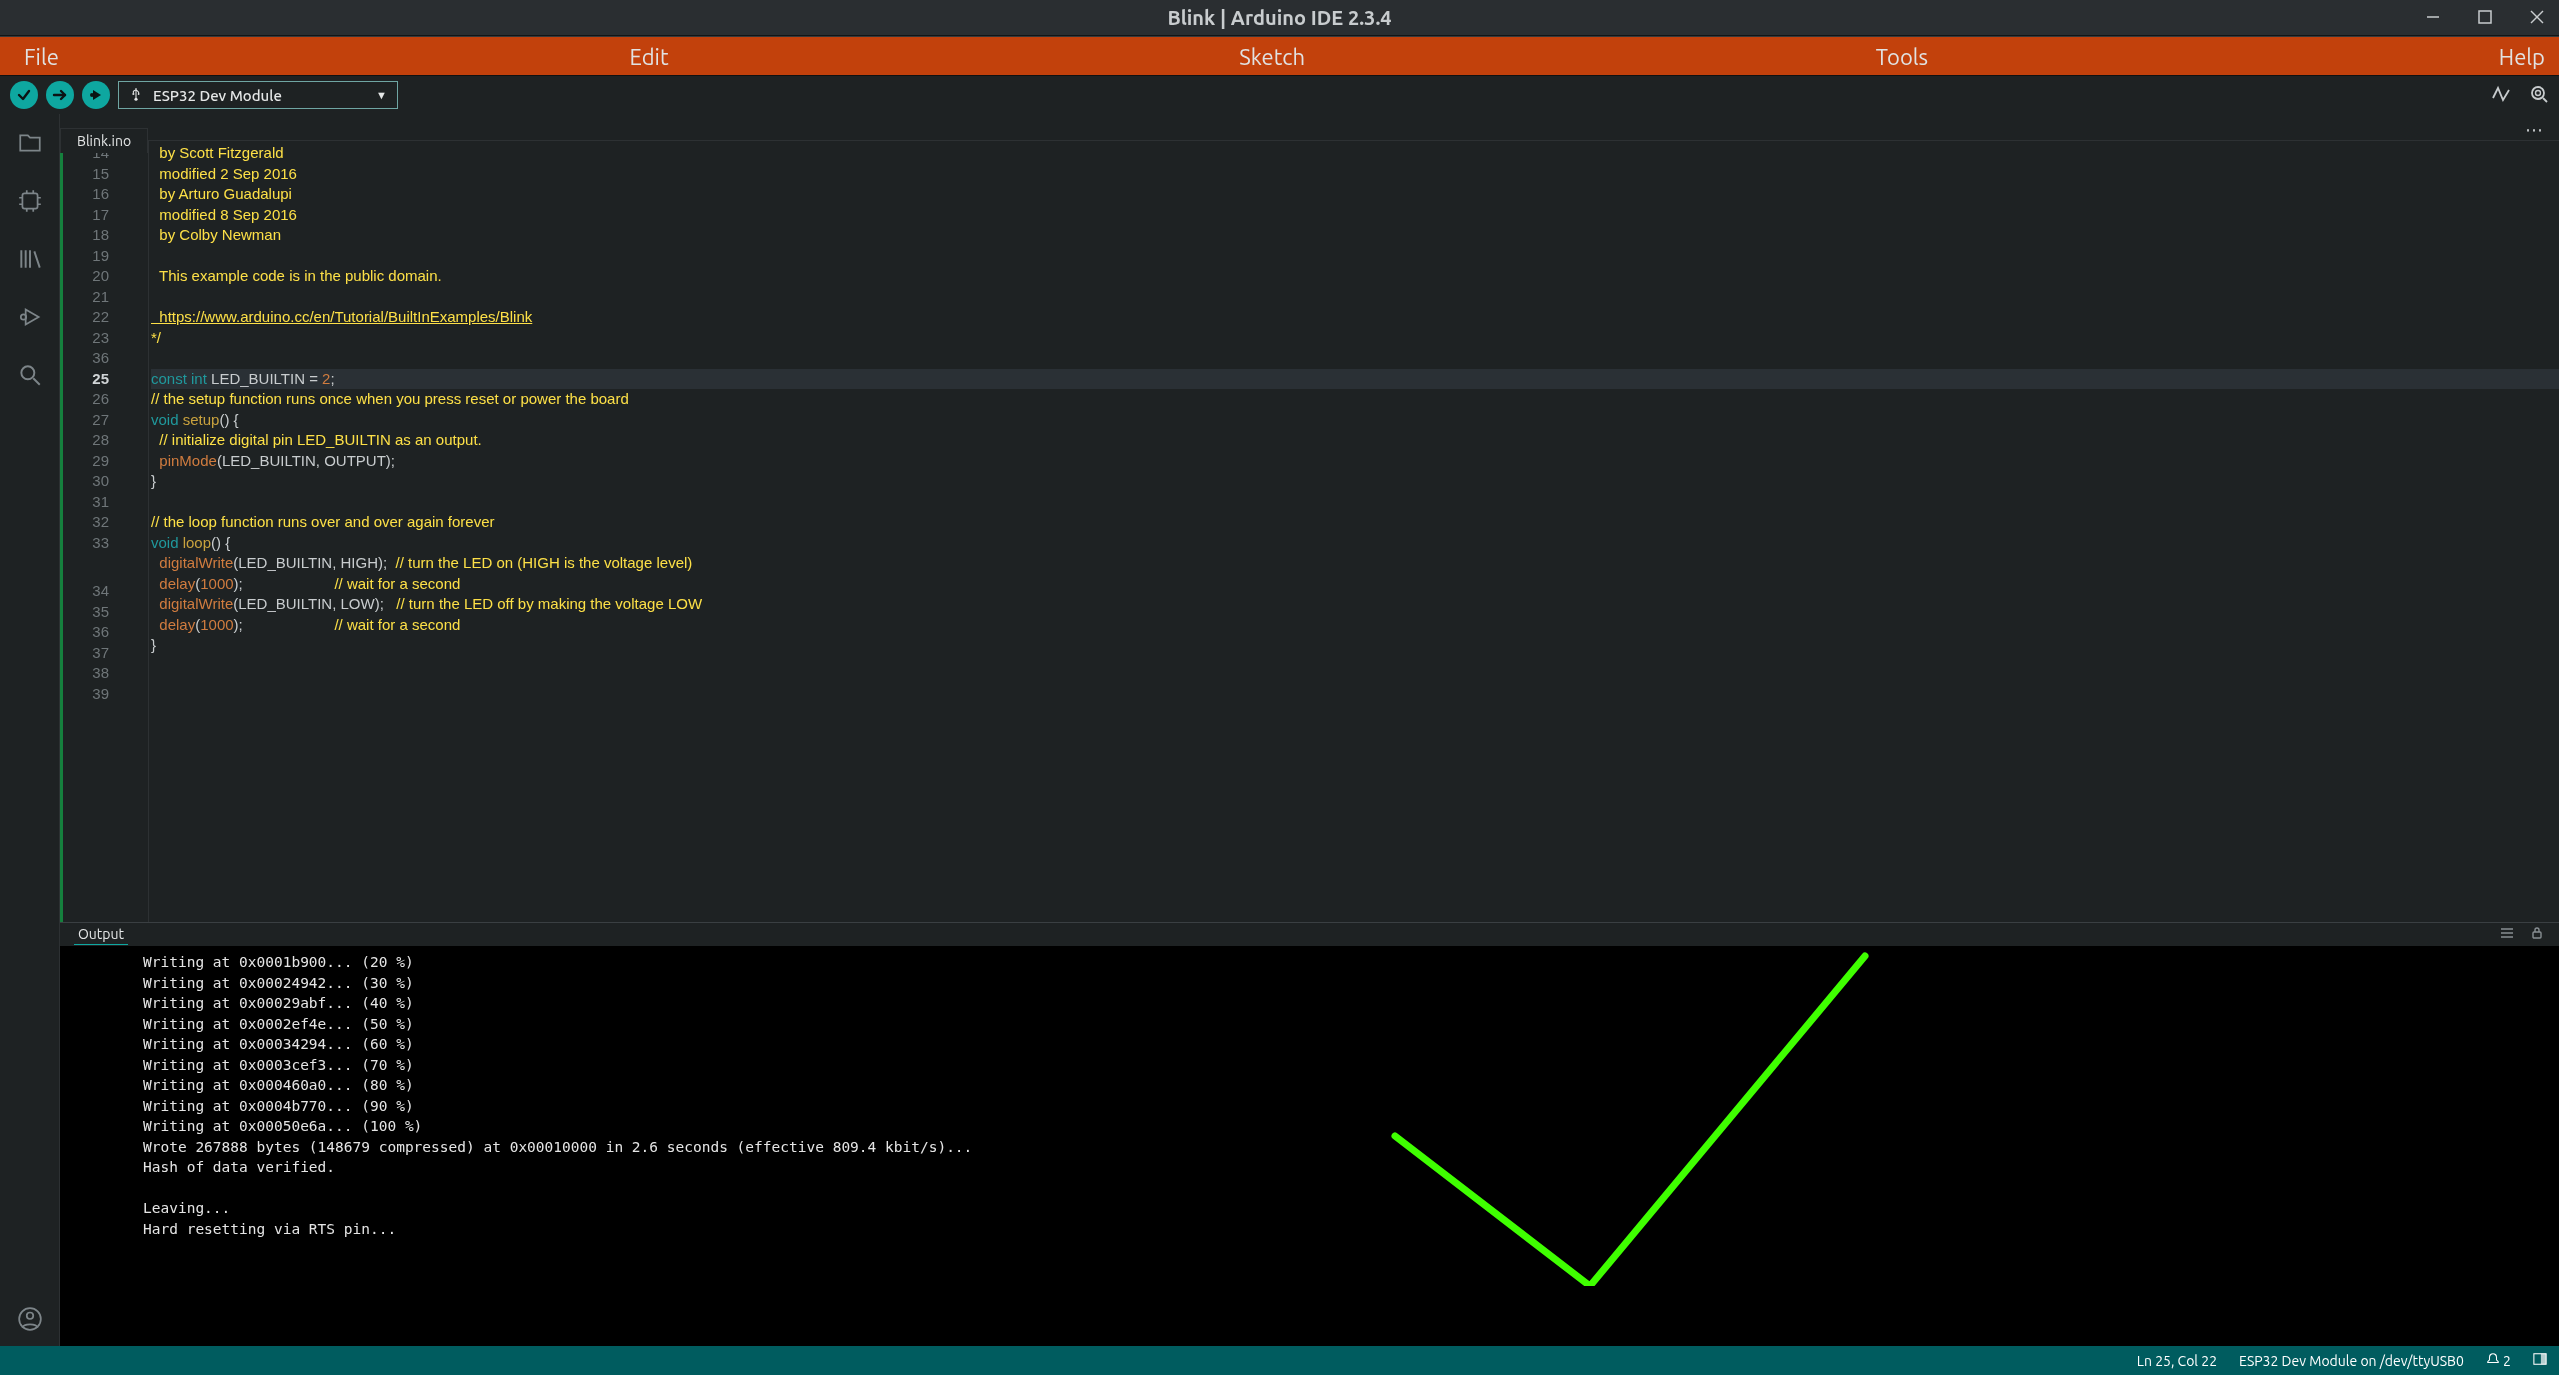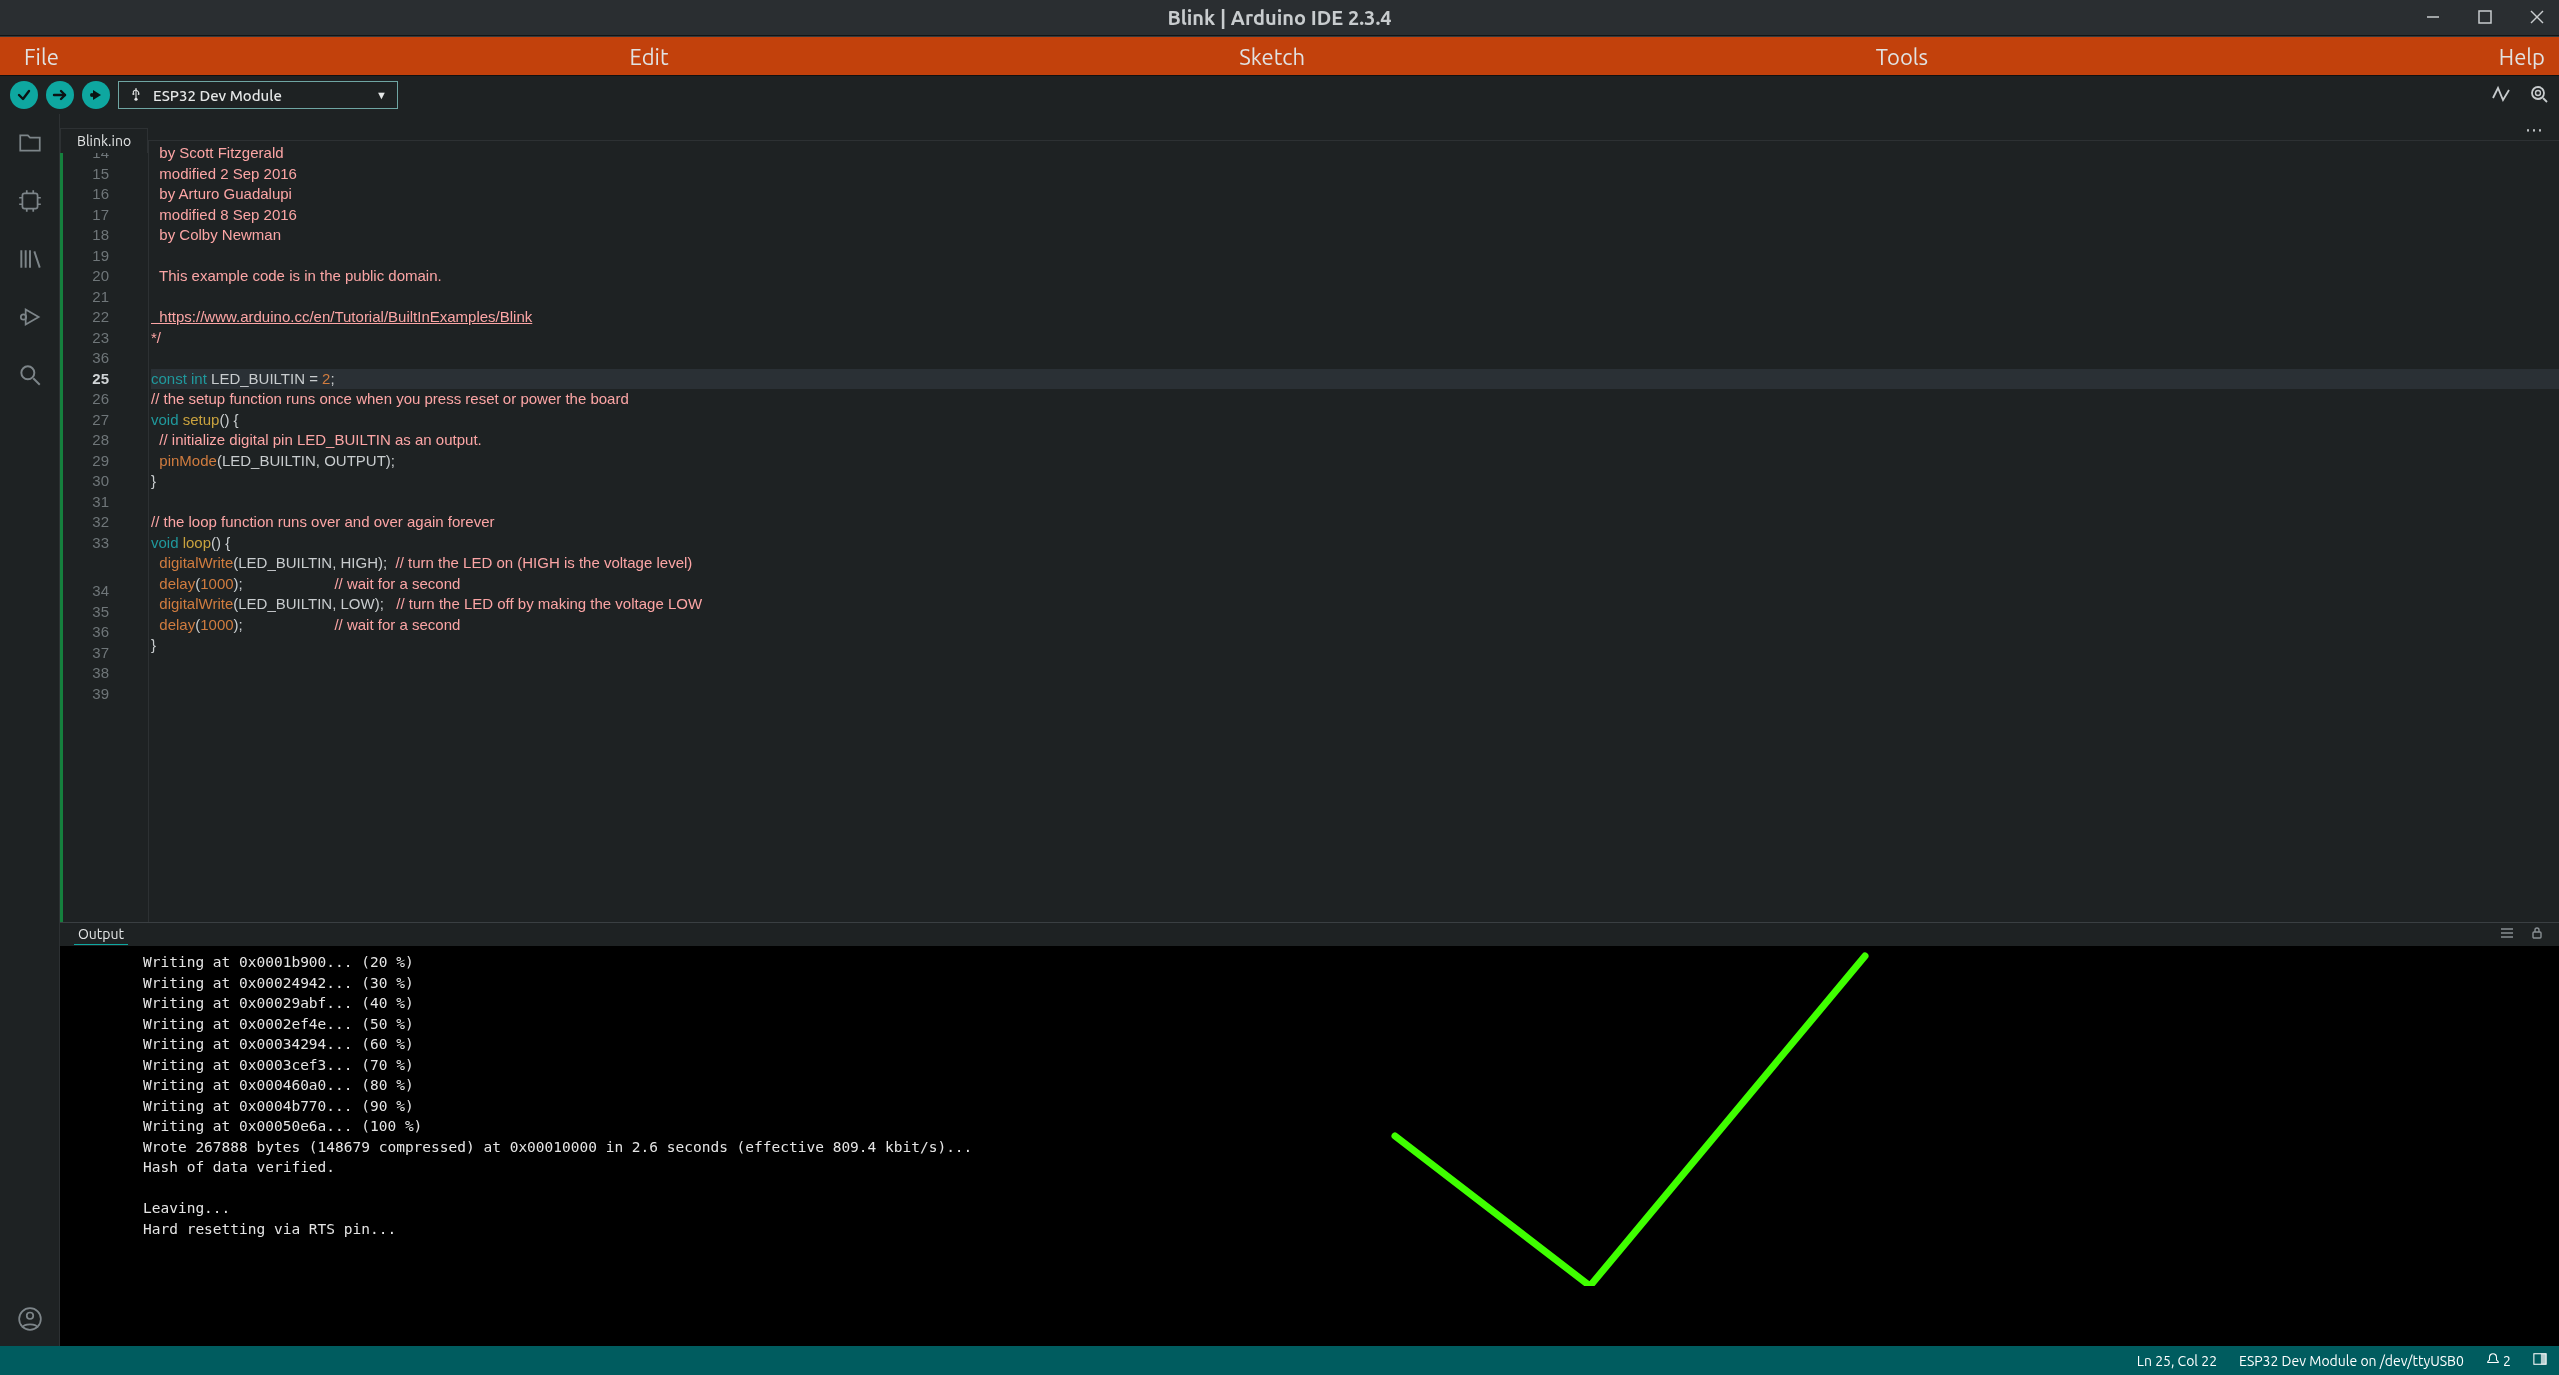--- a/index.html
+++ b/index.html
@@ -147,21 +147,21 @@
   user-select:none;
   padding-top: 2px;
 }
 .foldcol {
   width: 30px;
   border-right: 1px solid #2d3133;
 }
 .codewrap { flex:1; position:relative; padding-left: 2px; padding-top:2px;}
 .codeline { white-space: pre; height:20.5px; }
 .codeline.hl { background:#2a3035; }
-.c-comment { color:#fca5a5; }
+.c-comment { color:#fde047; }
 .c-kw { color:#20999d; }
 .c-num { color:#d07c3f; }
 .c-fn { color:#d07c3f; }
 .c-fn2 { color:#c9a23e; }
 .c-punc { color:#c8ccce; }
 .c-text { color:#c8ccce; }
 .underline { text-decoration: underline; }
 
 .gutter .gl.active { color:#d0d4d6; font-weight:600; }
 

